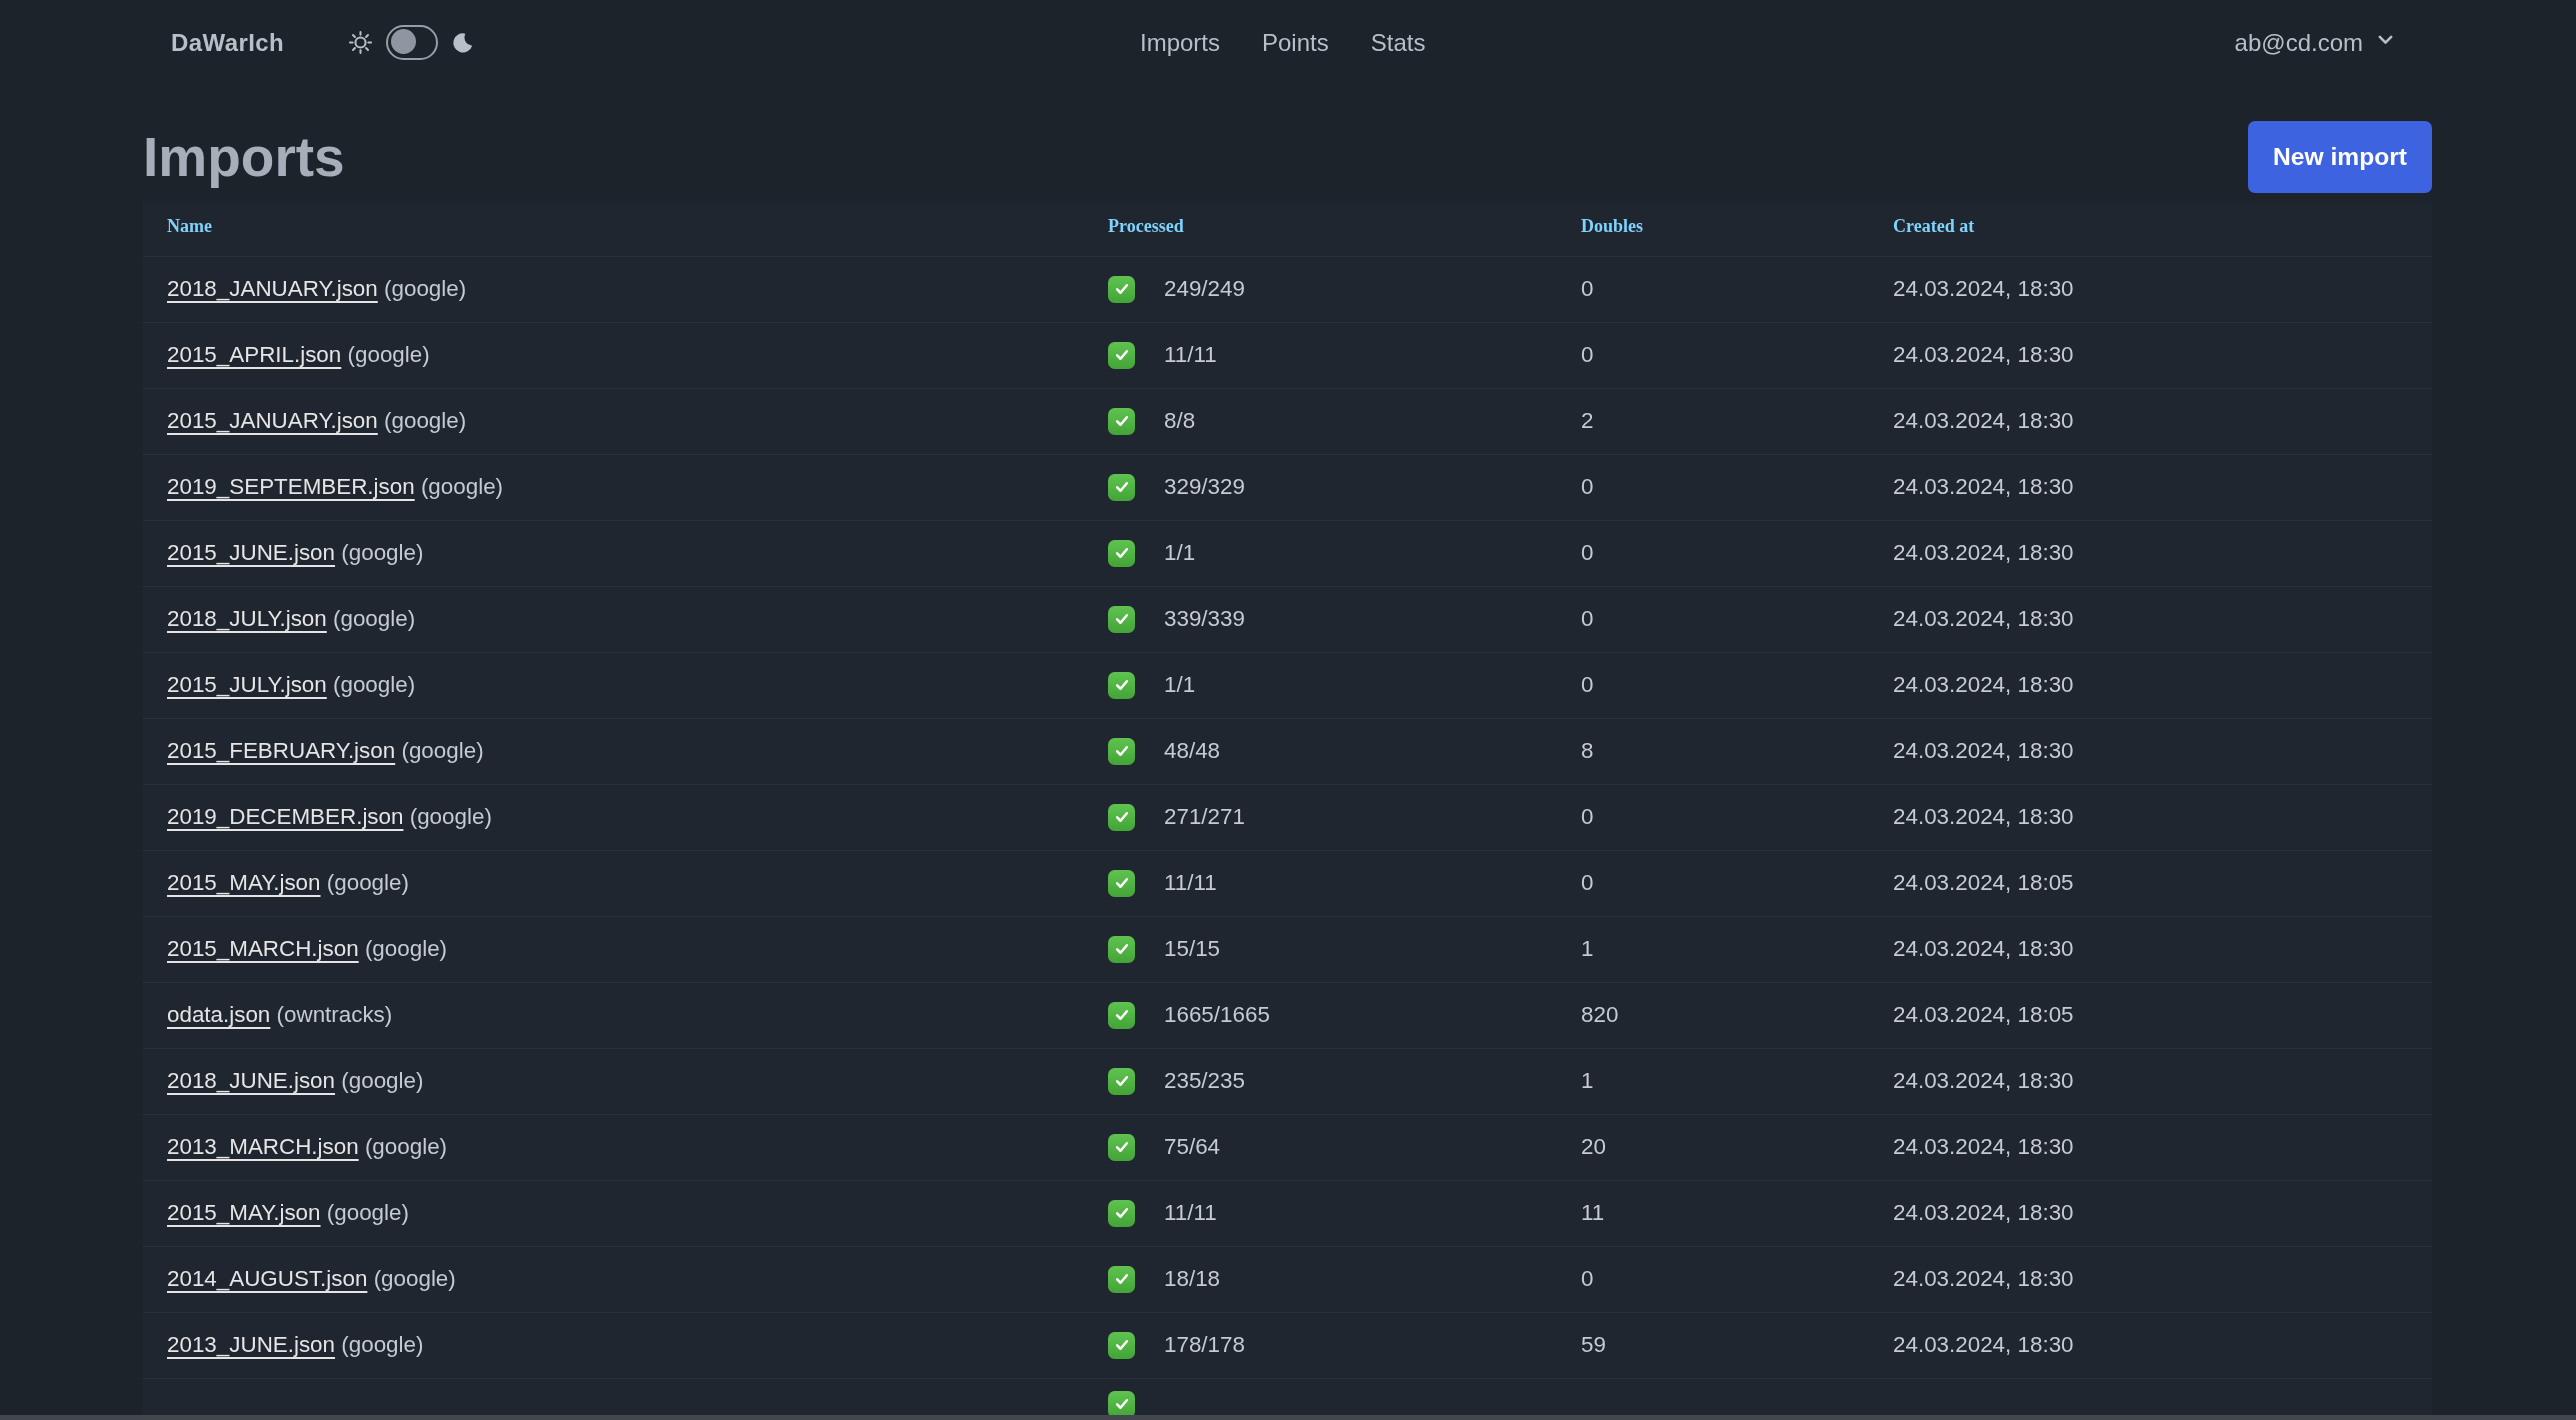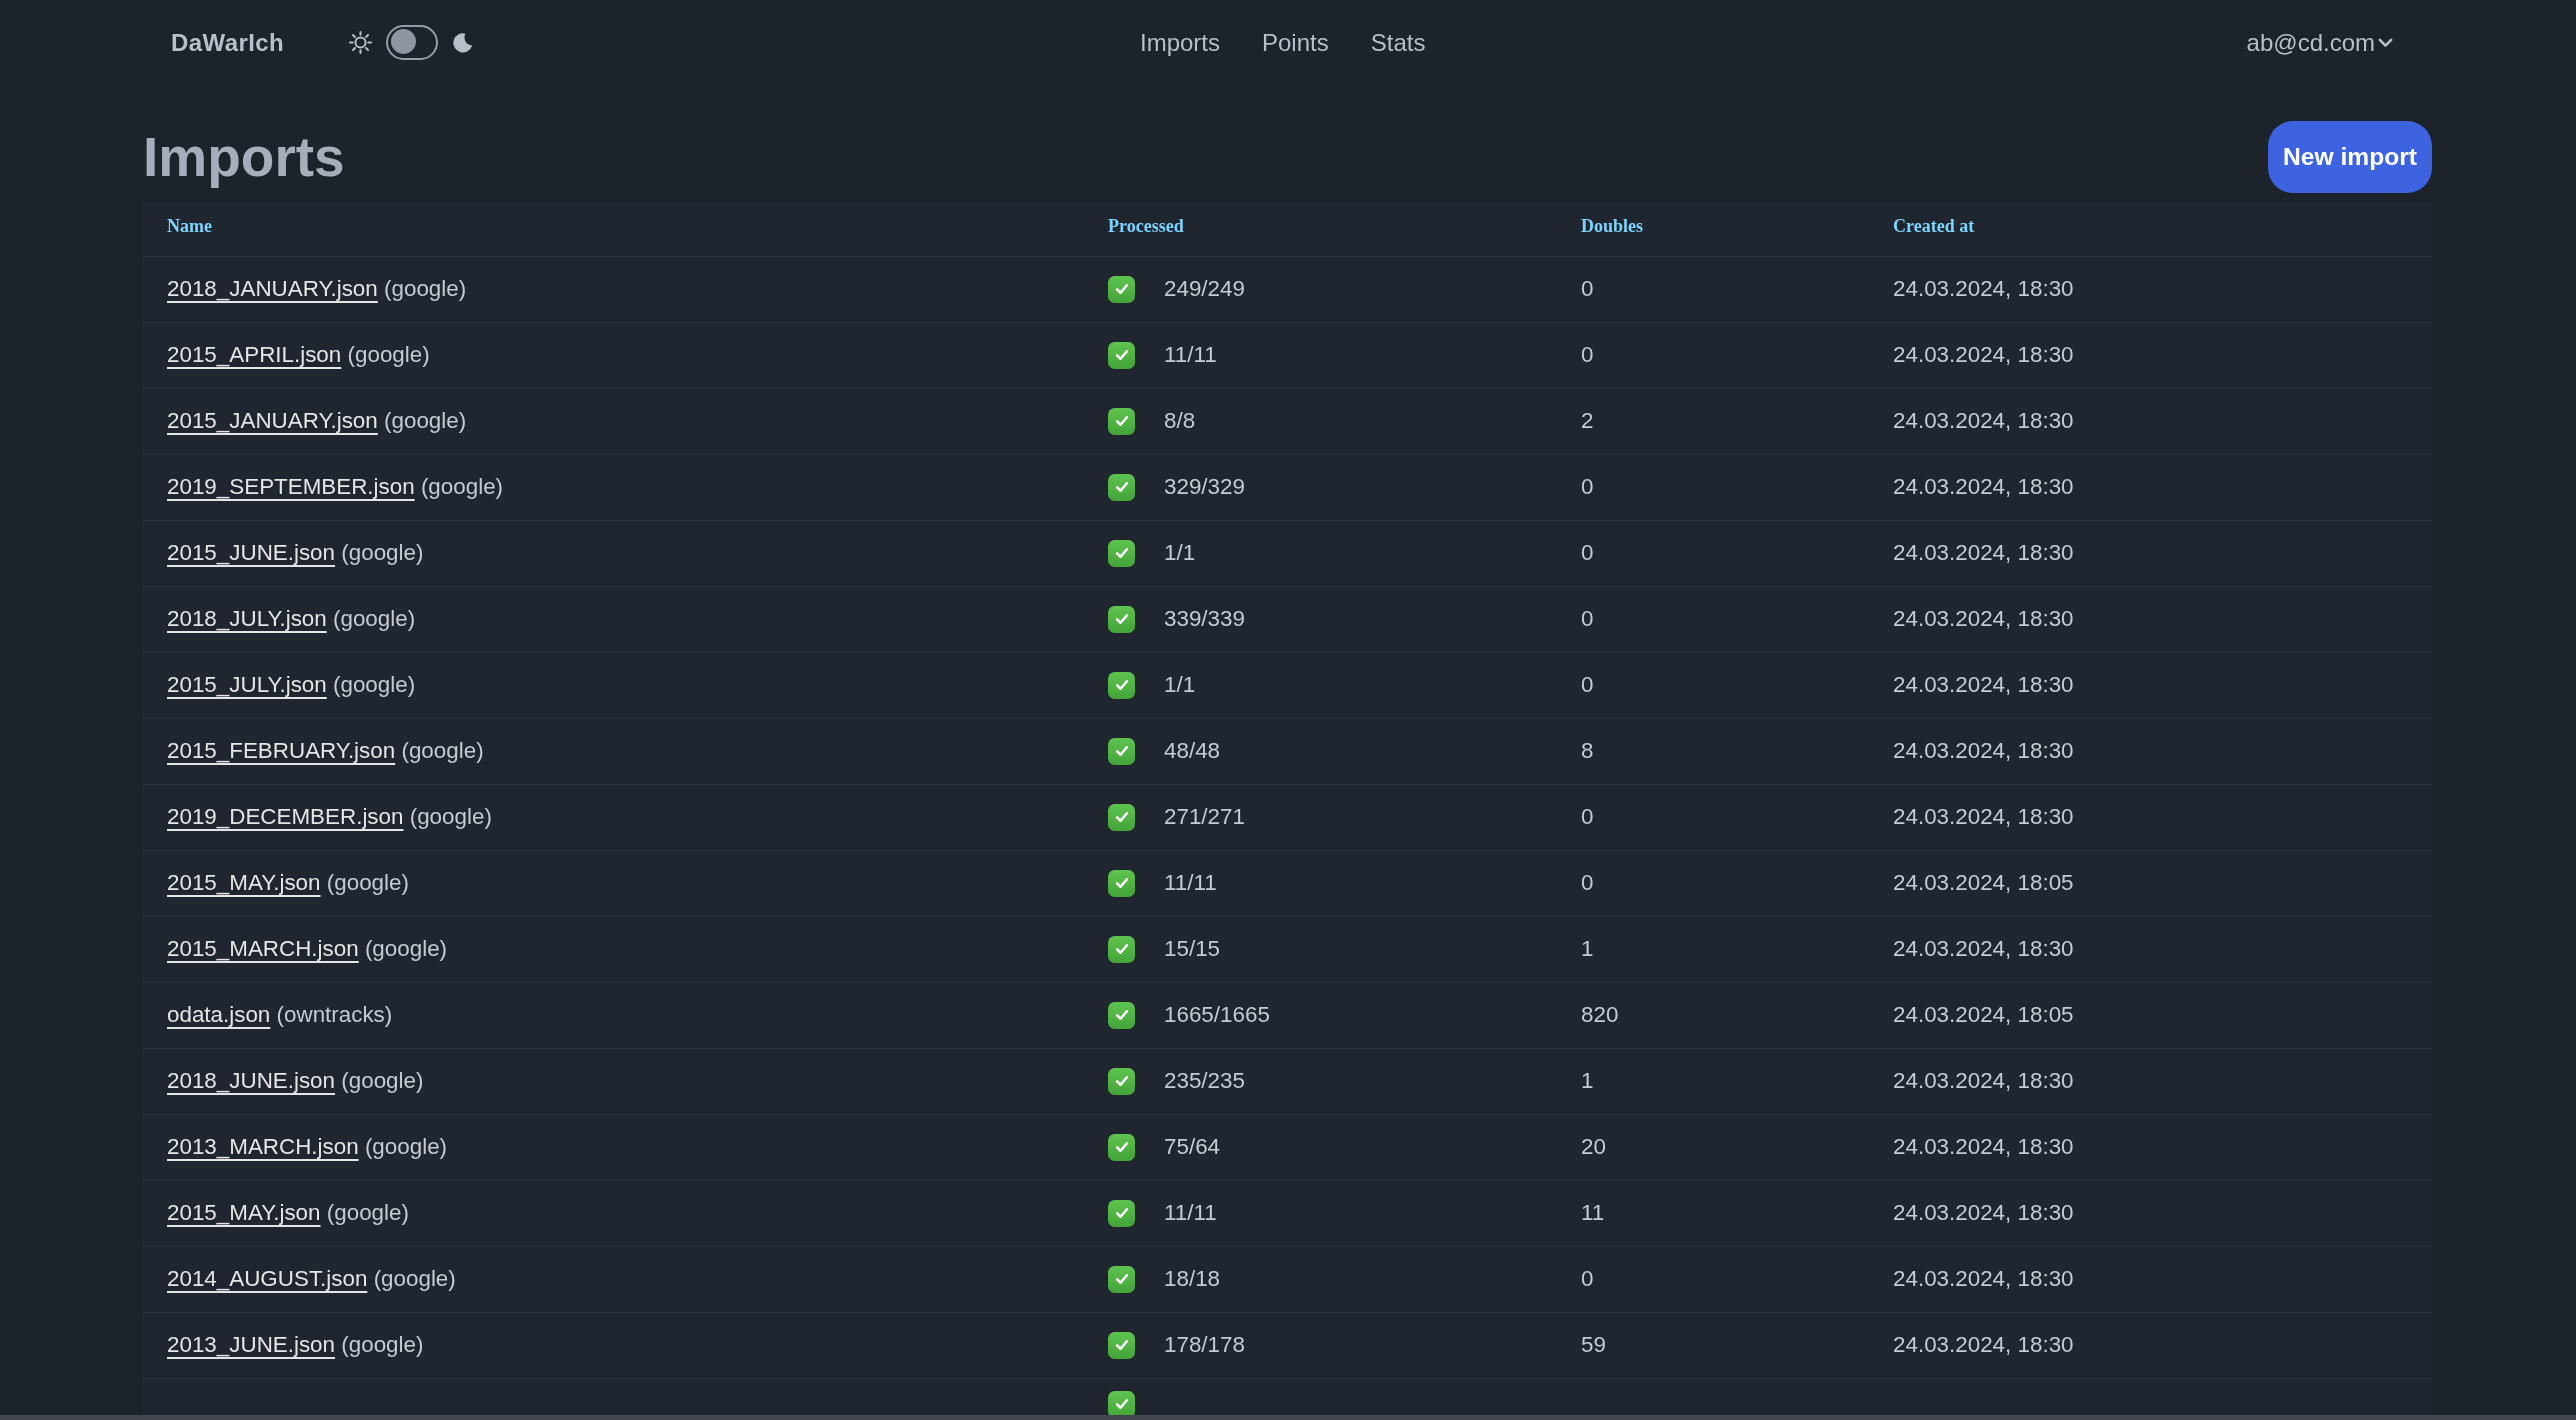--- a/index.html
+++ b/index.html
@@ -22,28 +22,28 @@
     width:52px; height:35px; border:2.2px solid #969da8; border-radius:19.4px;
     position:relative; background:transparent; cursor:pointer;
   }
   .toggle-knob {
     position:absolute; left:3px; top:2.2px; width:25px; height:25px;
     border-radius:50%; background:#8f96a1;
   }
   .main-nav { position:absolute; left:1140px; top:50%; transform:translateY(-50%); display:flex; gap:42px; }
   .main-nav a { font-size:24px; color:#b9bfc9; text-decoration:none; cursor:pointer; }
   .account { position:absolute; right:180px; top:50%; transform:translateY(-50%);
-    display:flex; align-items:center; gap:0; font-size:24px; color:#b9bfc9; cursor:pointer; }
+    display:flex; gap:12px; font-size:24px; color:#b9bfc9; cursor:pointer; }
 
   
   .content { padding:0 144px 0 143px; }
   .page-head { display:flex; justify-content:space-between; align-items:center; margin-top:36px; }
   .page-title { margin:0; font-size:55px; font-weight:700; color:#a7aeb9; }
   .btn-new {
-    width:164px; height:72px; border:none; border-radius:25px;
+    width:184px; height:72px; border:none; border-radius:7px;
     background:#3e63e0; color:#ffffff; font-size:24.6px; font-weight:600;
     font-family:"Liberation Sans", sans-serif;
     display:flex; align-items:center; justify-content:center; cursor:pointer;
   }
 
   
   .table-wrap { margin-top:7.5px; }
   table { width:100%; border-collapse:collapse; background:#20262f; table-layout:fixed; }
   col.c-name { width:941px; } col.c-proc { width:473px; }
   col.c-dbl { width:312px; } col.c-created { width:563px; }

